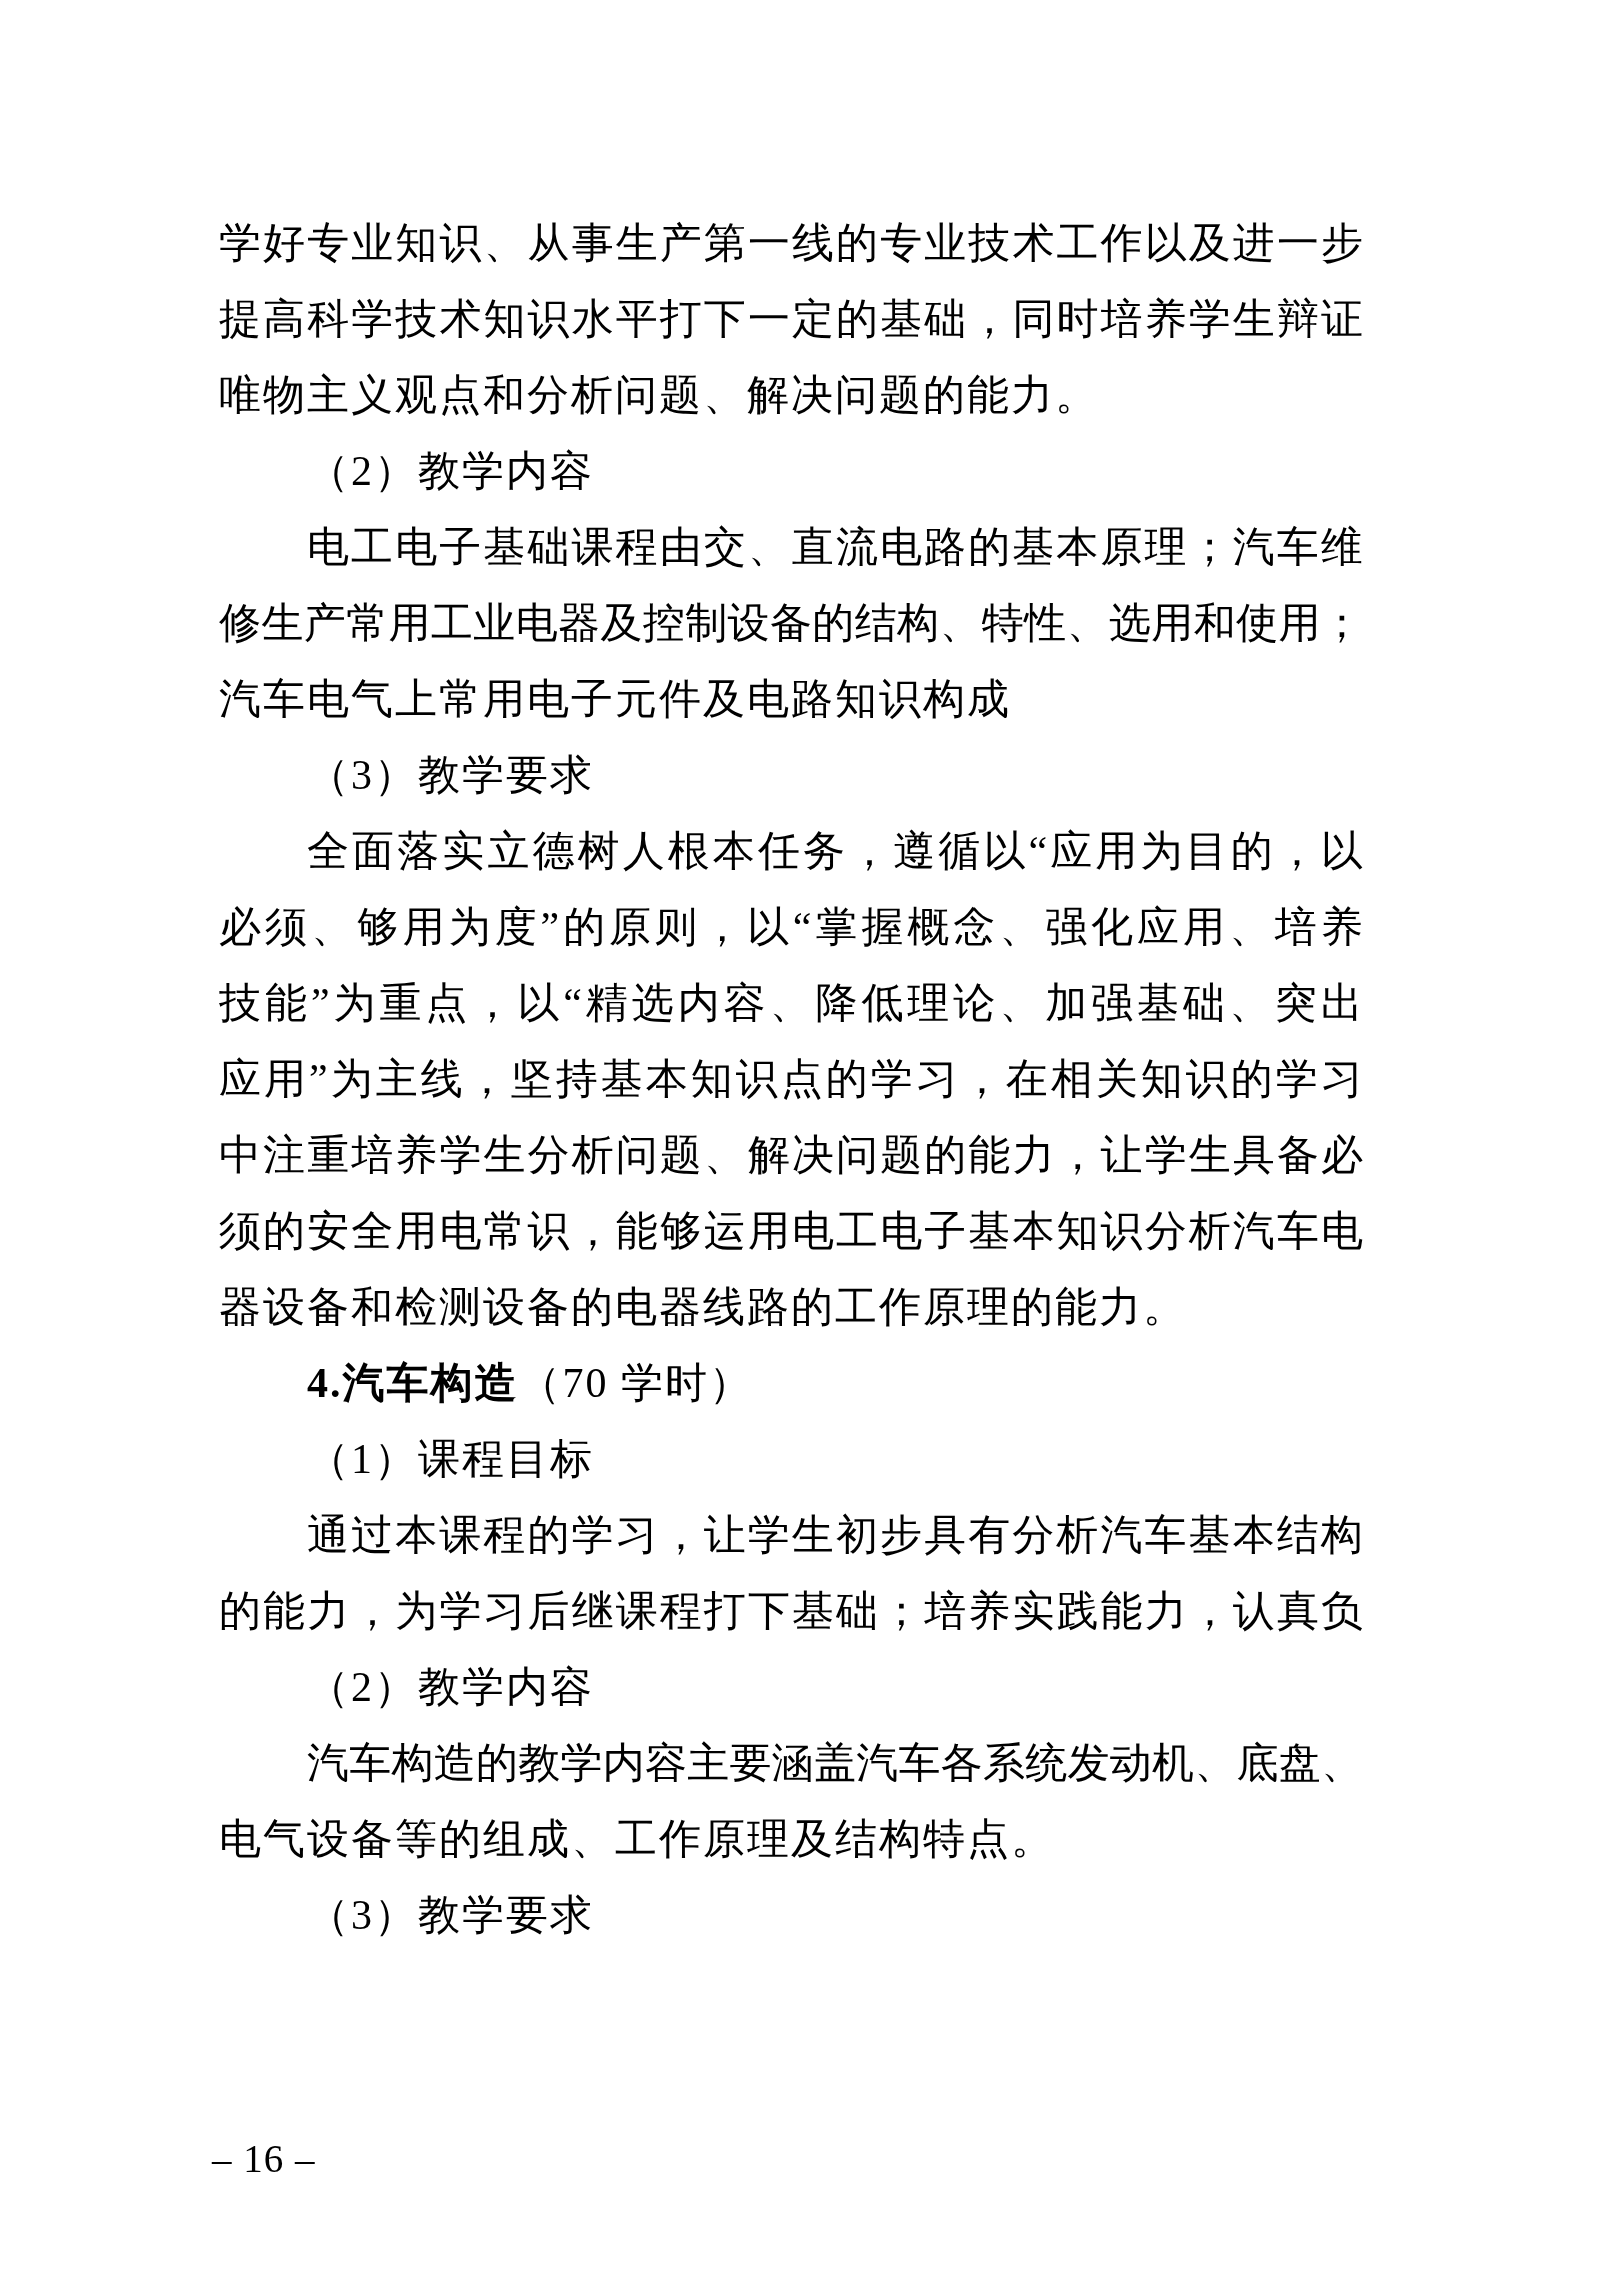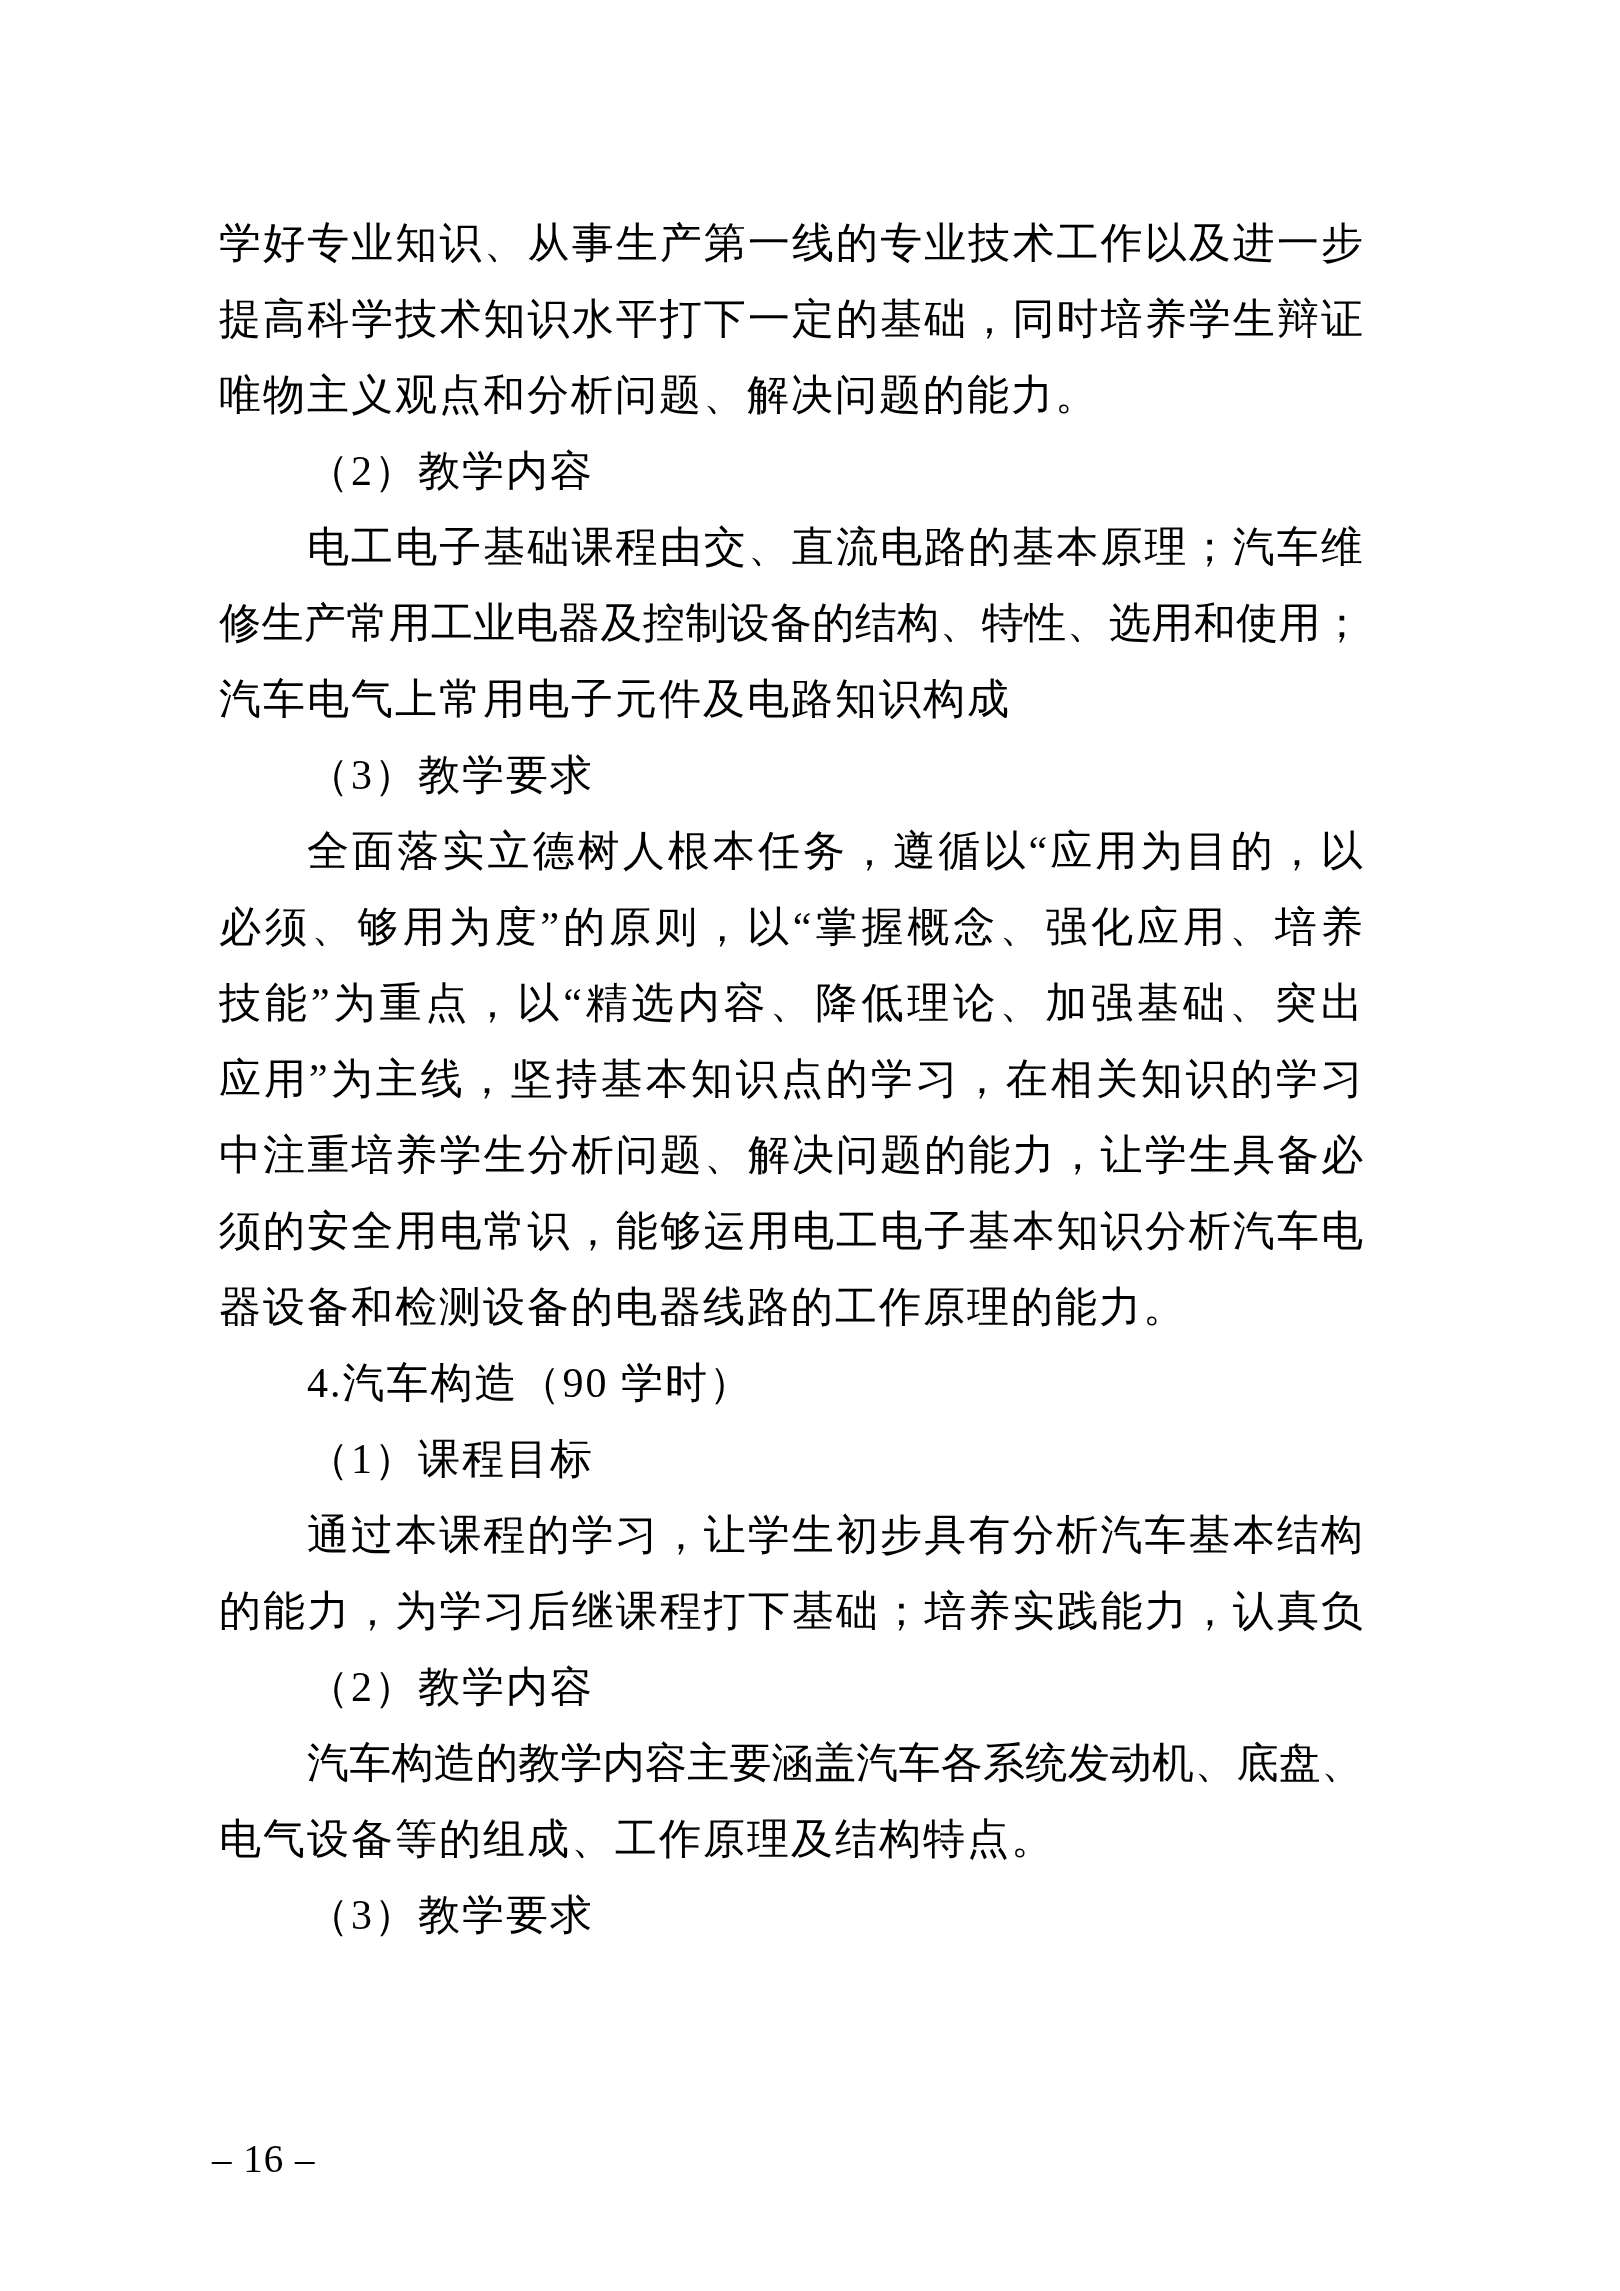--- a/index.html
+++ b/index.html
@@ -42,21 +42,21 @@
   }
   .line.j span {
     display: block;
   }
   
   .line.ind {
     padding-left: 88px;
     box-sizing: border-box;
   }
   .bold {
-    font-weight: normal;
+    font-weight: bold;
   }
   .heading-suffix {
     font-weight: normal;
   }
   .footer {
     position: absolute;
     left: 212px;
     top: 2139px;
     font-size: 39px;
     line-height: 39px;
@@ -345,21 +345,21 @@
         <span>知</span>
         <span>识</span>
         <span>分</span>
         <span>析</span>
         <span>汽</span>
         <span>车</span>
         <span>电</span>
       </p>
     <p class="line">器设备和检测设备的电器线路的工作原理的能力。</p>
 
-    <p class="line ind"><span class="bold">4.汽车构造</span><span class="heading-suffix">（90 学时）</span></p>
+    <p class="line ind"><span class="bold">4.汽车构造</span><span class="heading-suffix">（70 学时）</span></p>
 
     <p class="line ind">（1）课程目标</p>
     <p class="line j ind">
         <span>通</span>
         <span>过</span>
         <span>本</span>
         <span>课</span>
         <span>程</span>
         <span>的</span>
         <span>学</span>

